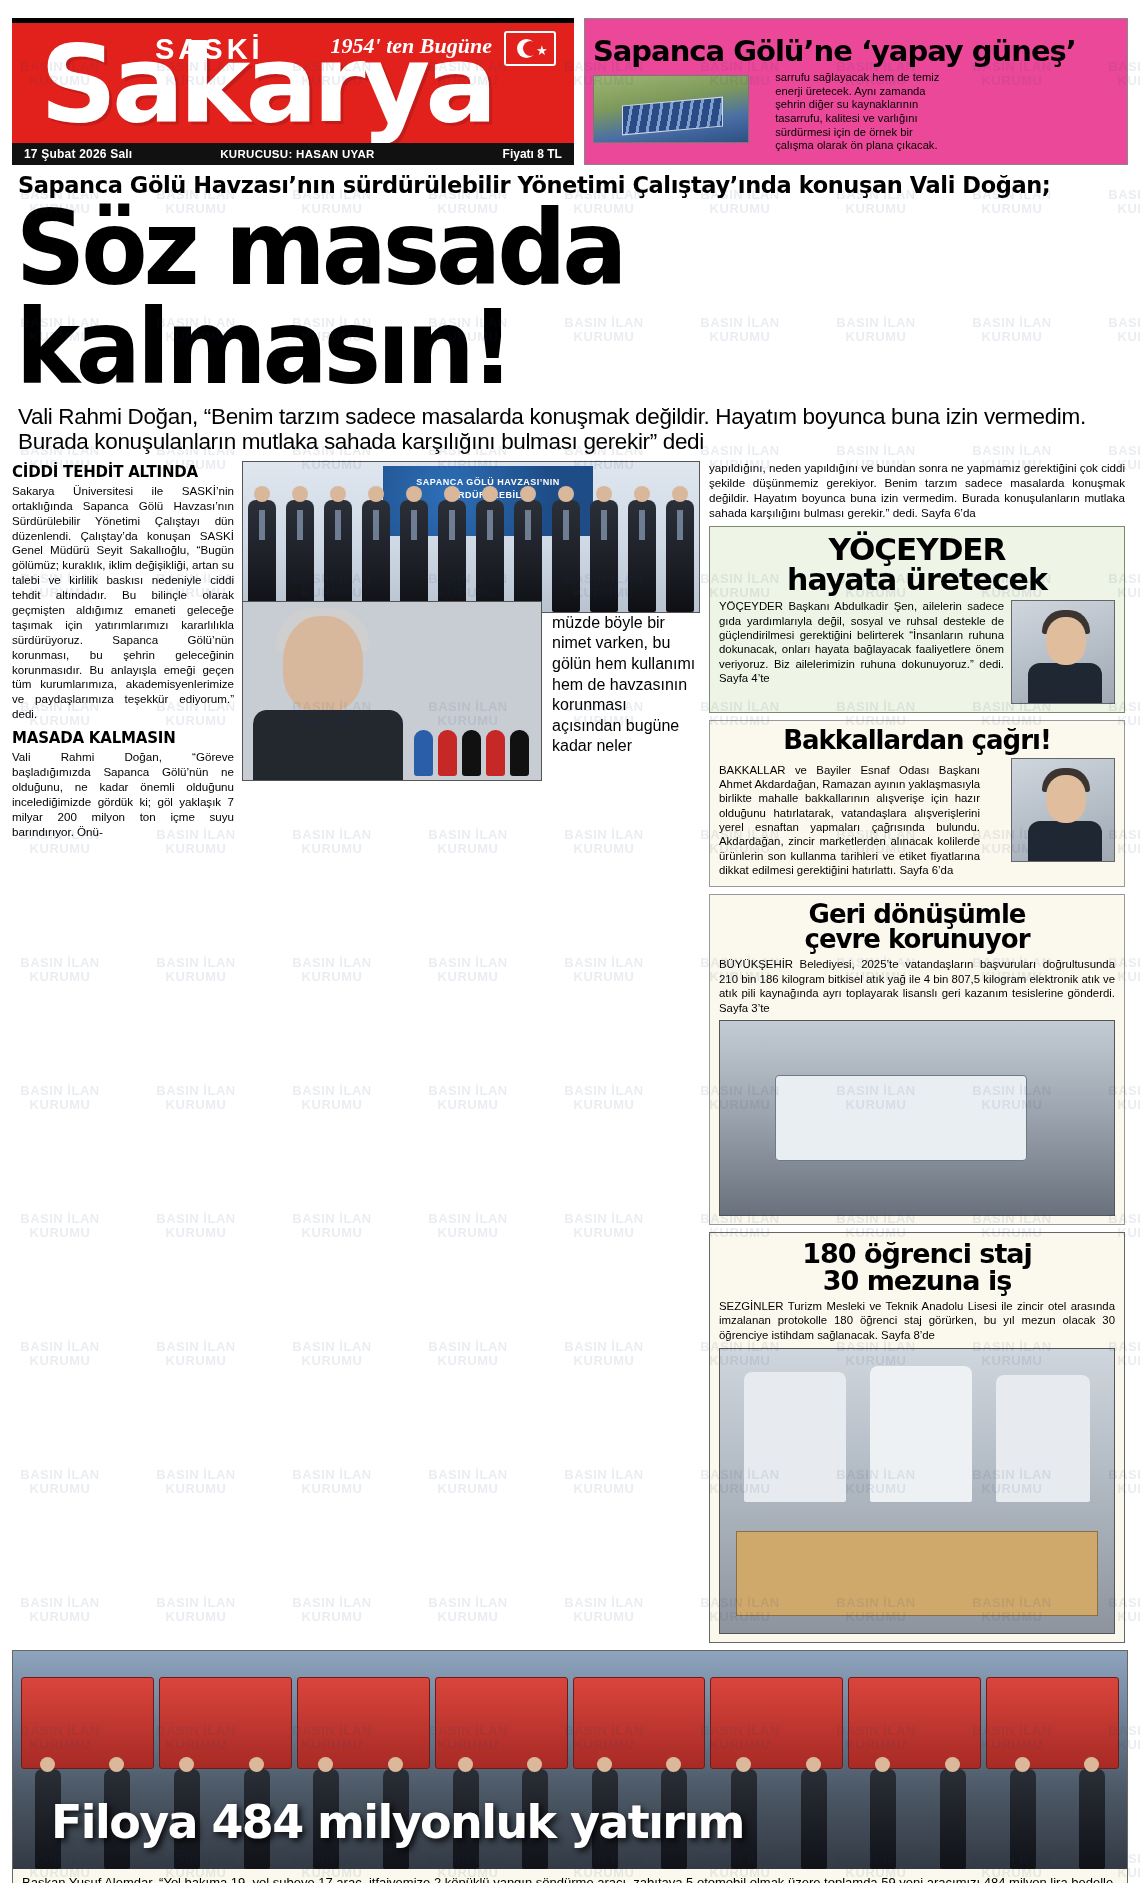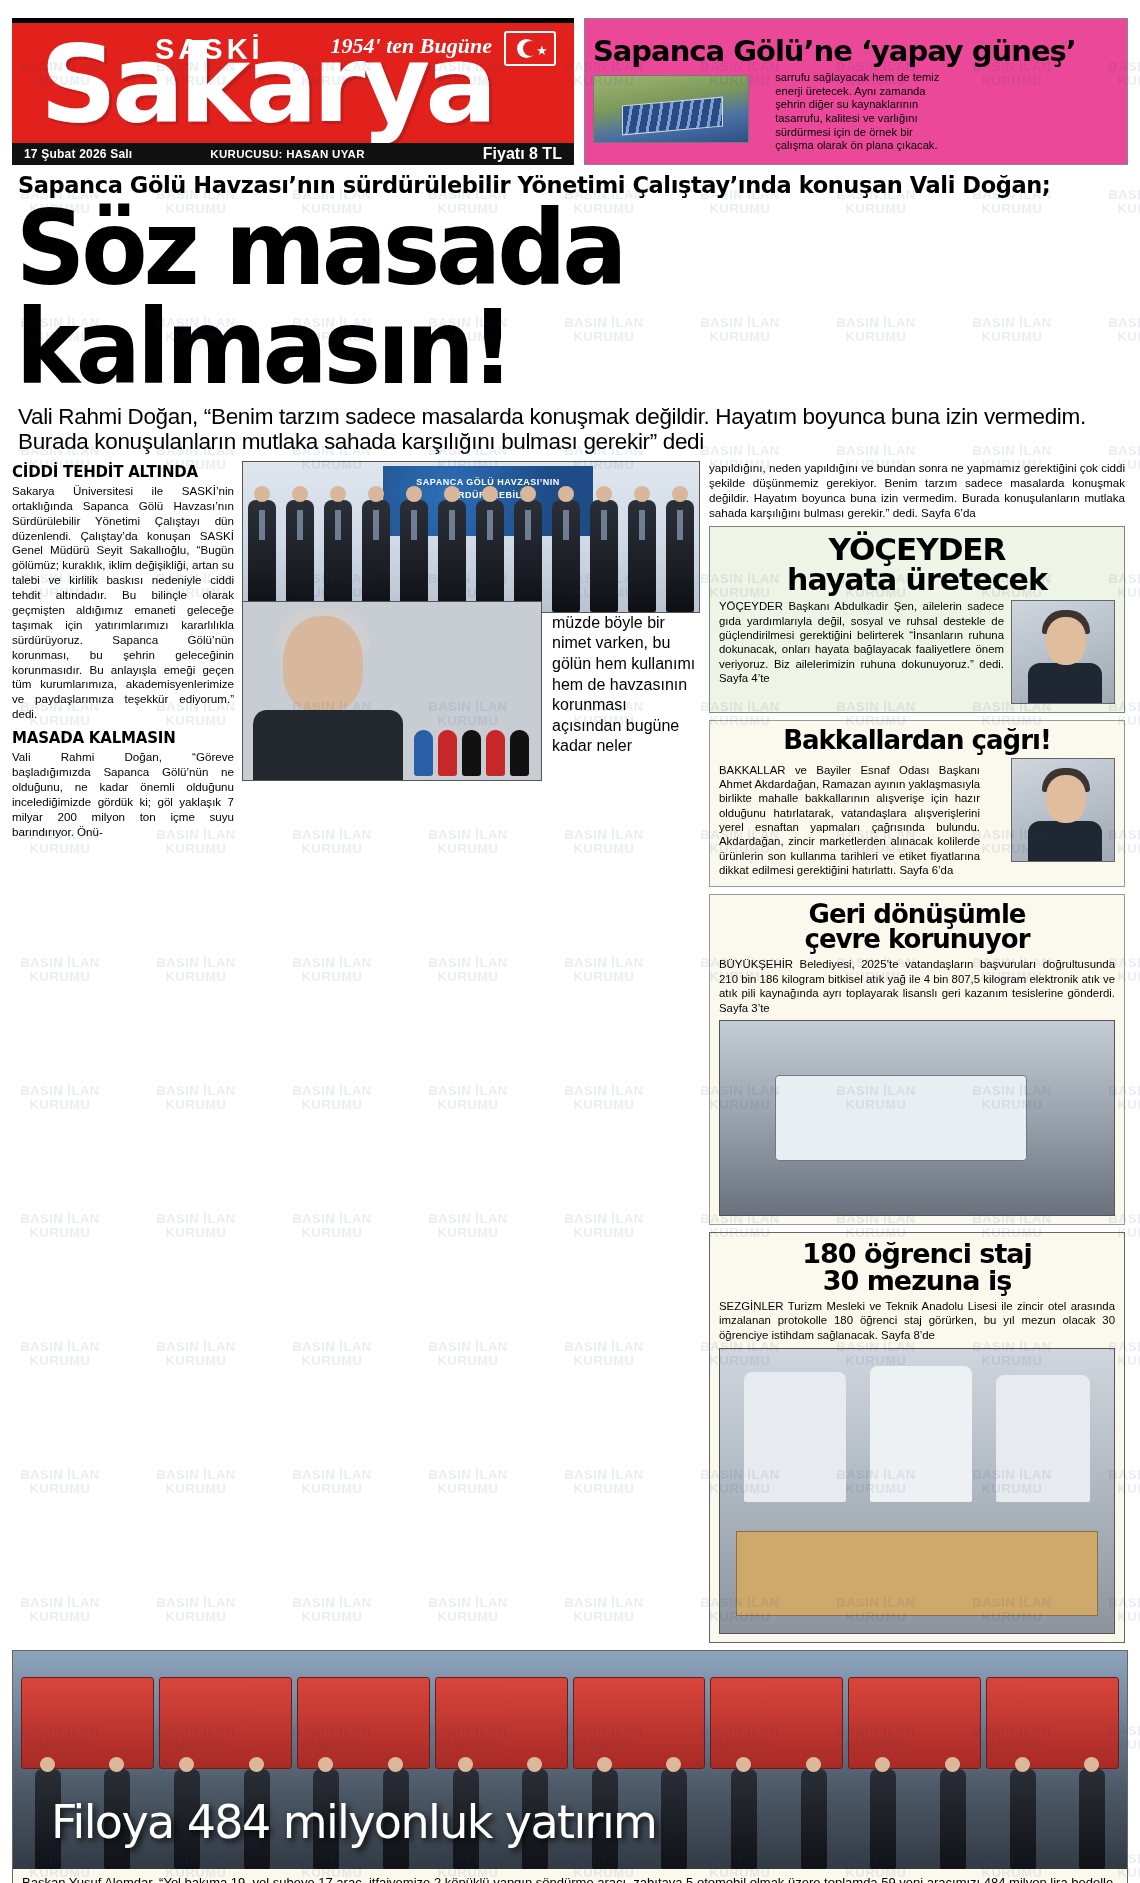--- a/index.html
+++ b/index.html
@@ -59,21 +59,21 @@
   .mast-flag .star {
     position: absolute; left: 30px; top: 11px; color: #fff; font-size: 13px; line-height: 1;
   }
   .datebar {
     background: #111; color: #fff; height: 22px; display: flex;
     align-items: center; justify-content: space-between; padding: 0 12px;
     font-size: 12px; font-weight: 700;
   }
   .datebar .date { font-weight: 700; letter-spacing: .2px; }
   .datebar .founder { font-size: 11.5px; letter-spacing: .3px; }
-  .datebar .price { font-size: 16px; padding-left: 40px; }
+  .datebar .price { font-size: 12px; padding-left: 40px; }
 
   
   .topright {
     width: 547px; border: 1px solid #888; background: #ec4899;
     padding: 18px 8px 4px; position: relative;
   }
   .topright h2 {
     font-size: 29px; font-weight: 700; letter-spacing: -1px; line-height: 1.0;
     font-family: "DejaVu Sans", sans-serif; margin-bottom: 5px;
   }
@@ -174,21 +174,21 @@
     height: 218px; position: relative; overflow: hidden;
     background: linear-gradient(180deg,#8ea4bd 0%,#6f8299 30%,#4e5a68 62%,#333a44 100%);
   }
   .trucks{position:absolute;left:0;right:0;top:26px;height:92px;display:flex;gap:5px;padding:0 8px;}
   .truck{flex:1;background:linear-gradient(180deg,#d9453c 0%,#a82a25 100%);border:1px solid #6d1c18;border-radius:3px;}
   .crowd{position:absolute;left:0;right:0;bottom:0;height:108px;display:flex;justify-content:space-around;align-items:flex-end;}
   .cperson{width:26px;height:100px;background:linear-gradient(180deg,#2a2e36,#101218);border-radius:7px 7px 2px 2px;position:relative;}
   .cperson:before{content:"";position:absolute;left:5px;top:-12px;width:15px;height:15px;border-radius:50%;background:#dcb89b;}
   .filoya-head {
     position: absolute; left: 38px; bottom: 20px; color: #fff; z-index: 6;
-    font-family: "DejaVu Sans", sans-serif; font-weight: 400; font-size: 46px;
+    font-family: "DejaVu Sans", sans-serif; font-weight: 700; font-size: 46px;
     letter-spacing: -1.6px; text-shadow: 3px 3px 6px rgba(0,0,0,.85);
   }
   .filoya-cap { font-size: 13px; padding: 6px 9px 5px; line-height:1.2; }
 
   .sb-180{border:1px solid #666;background:#fbf9ee;padding:7px 9px 8px;margin-top:7px;}
   .sb-180 h3{font-family:"DejaVu Sans",sans-serif;font-weight:700;font-size:27px;
      letter-spacing:-1px;line-height:1;text-align:center;}
   .bakery-photo{height:286px;border:1px solid #555;margin-top:6px;
     background:linear-gradient(180deg,#cfd6dd 0%,#b2bac4 45%,#8d949d 100%);position:relative;overflow:hidden;}
 

